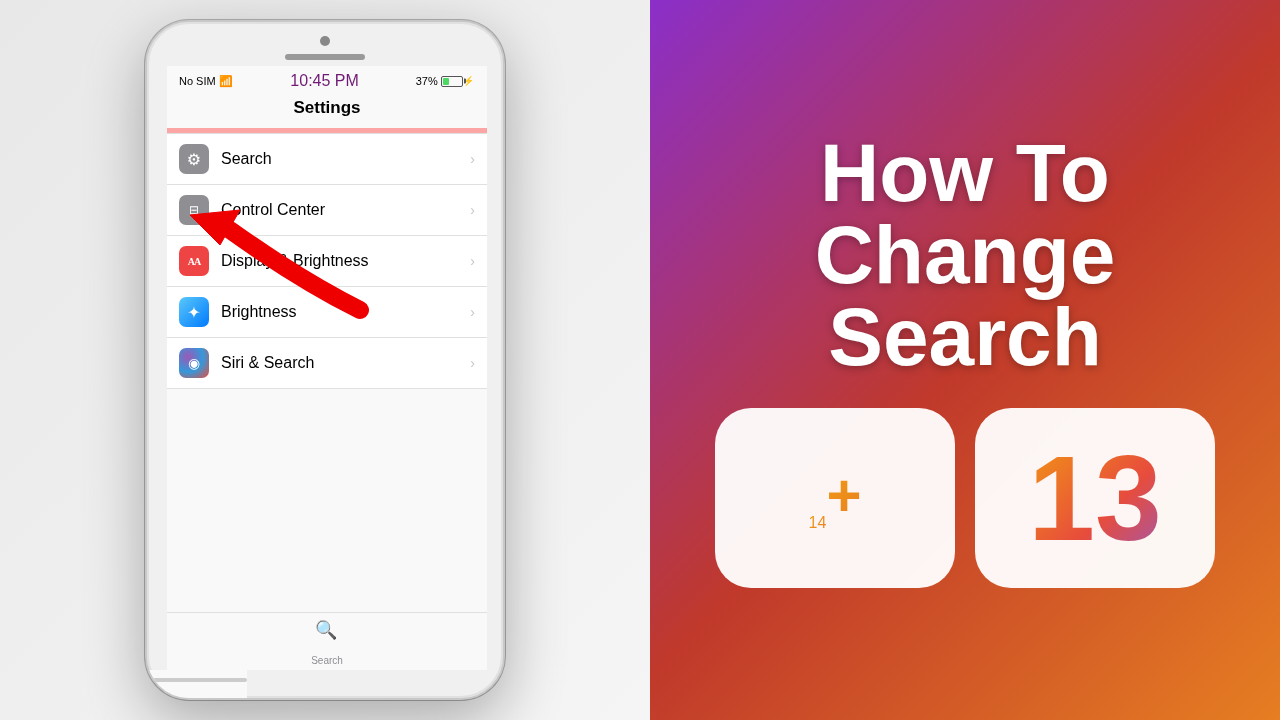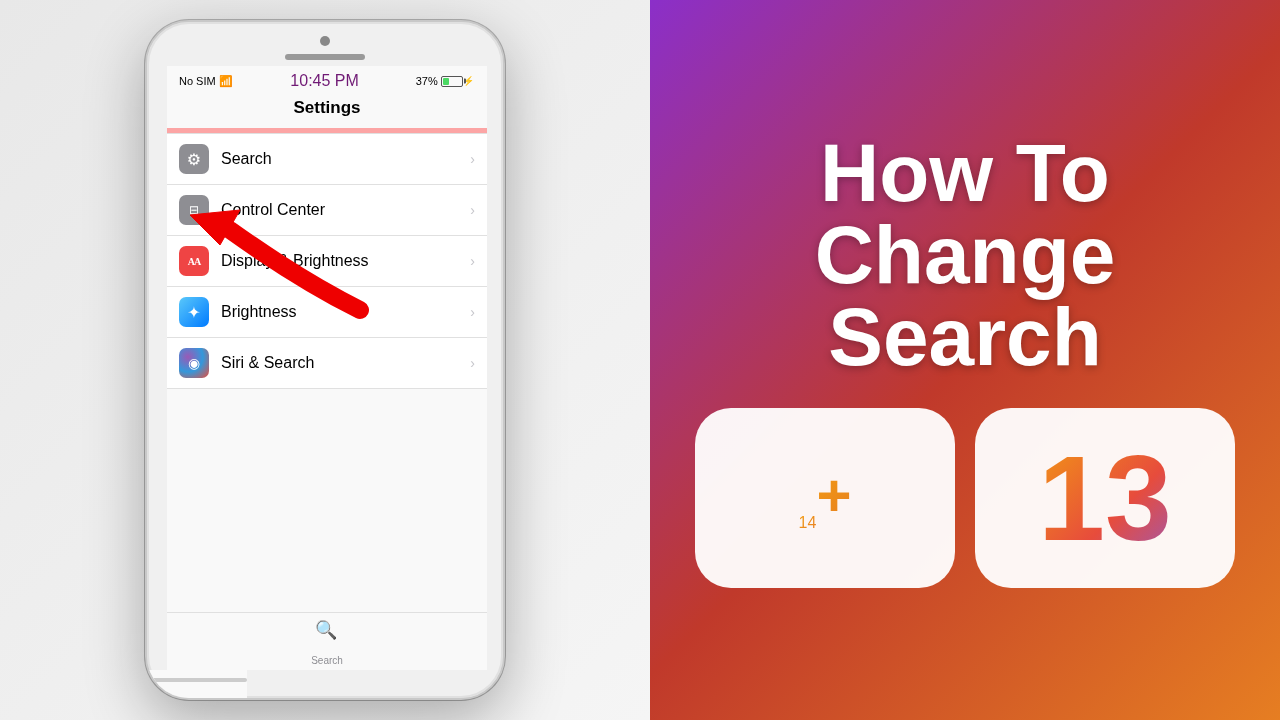--- a/index.html
+++ b/index.html
@@ -260,21 +260,21 @@
       font-family: 'Arial Black', Arial, sans-serif;
     }
 
     .version-badges {
       display: flex;
       gap: 20px;
       align-items: center;
     }
 
     .version-badge {
-      width: 260px;
+      width: 240px;
       height: 180px;
       background: rgba(255,255,255,0.95);
       border-radius: 36px;
       display: flex;
       align-items: center;
       justify-content: center;
       position: relative;
       overflow: visible;
     }
 

